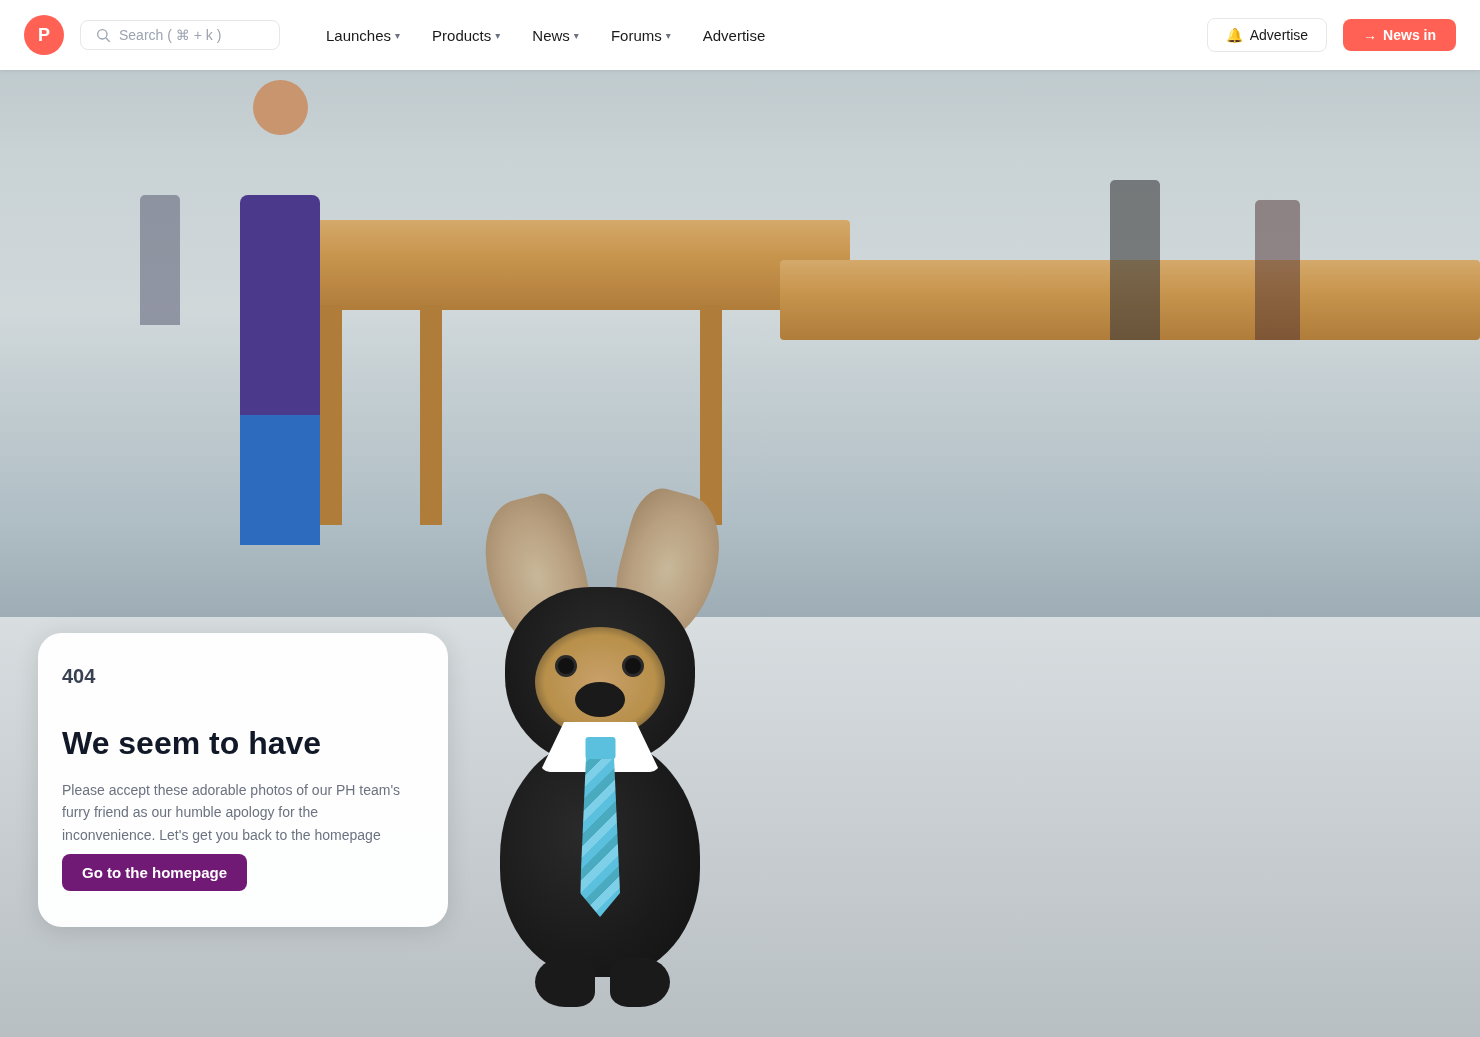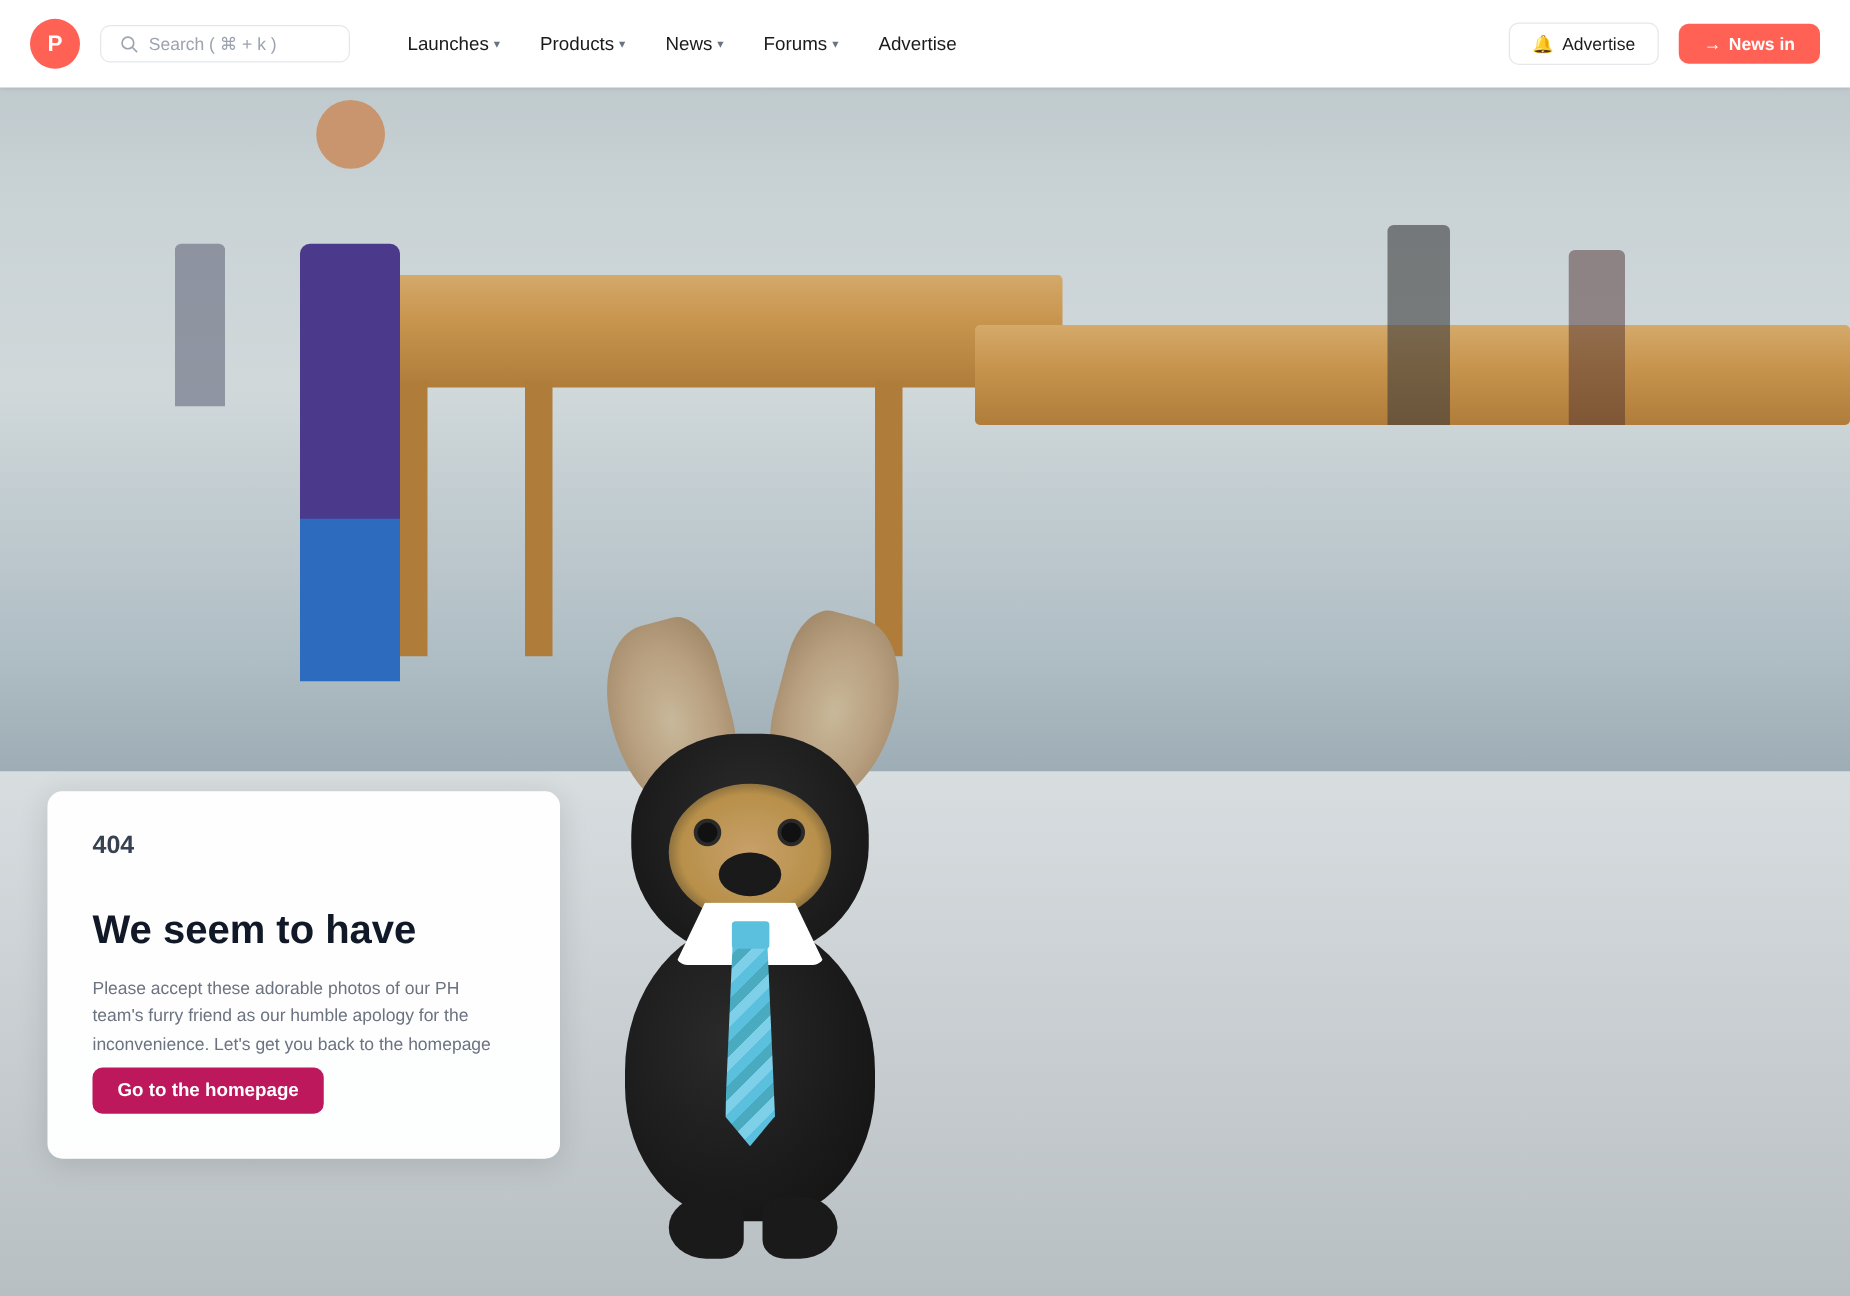--- a/index.html
+++ b/index.html
@@ -334,22 +334,22 @@
       background: rgba(50,50,80,0.4);
       border-radius: 5px 5px 0 0;
     }
 
     
     .error-card {
       position: absolute;
       bottom: 110px; left: 38px;
       width: 410px;
       background: rgba(255,255,255,0.97);
-      border-radius: 12px;
-      padding: 32px 36px 36px 36px;
+      border-radius: 24px;
+      padding: 32px 36px 36px 24px;
       z-index: 50;
       box-shadow: 0 4px 24px rgba(0,0,0,0.12);
     }
     .error-code {
       font-size: 20px;
       font-weight: 600;
       color: #374151;
       margin-bottom: 8px;
     }
     .error-title {
@@ -361,21 +361,21 @@
       margin-top: 36px;
     }
     .error-desc {
       font-size: 14px;
       color: #6b7280;
       line-height: 1.6;
       margin-bottom: 8px;
     }
     .btn-homepage {
       display: inline-block;
-      background: #be185d;
+      background: #701a75;
       color: #fff;
       border: none;
       border-radius: 8px;
       padding: 10px 20px;
       font-size: 15px;
       font-weight: 600;
       cursor: pointer;
       text-decoration: none;
       text-align: center;
     }

